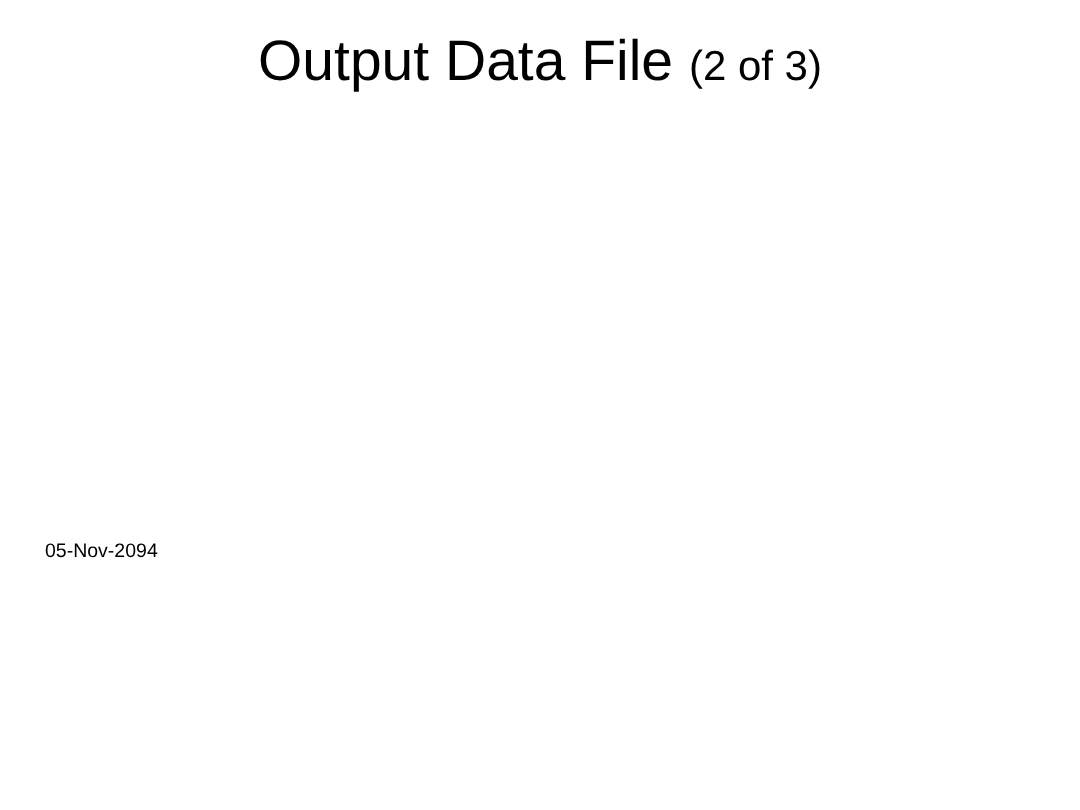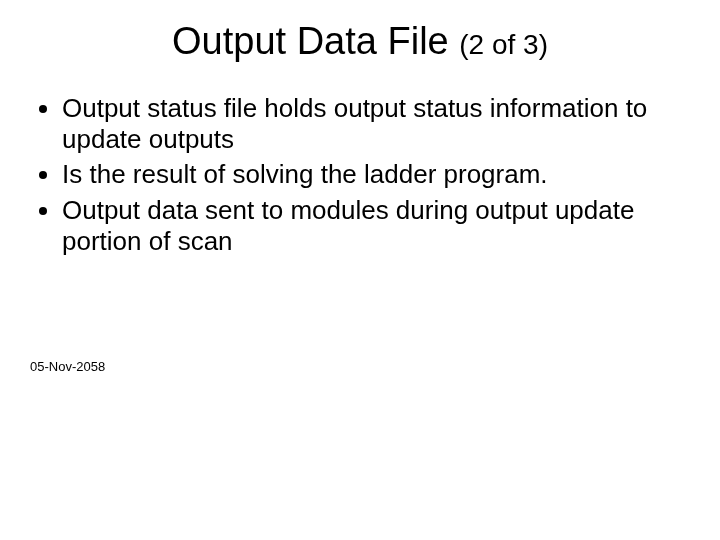--- a/index.html
+++ b/index.html
@@ -54,26 +54,19 @@
 </style>
 </head>
 <body>
 
 <div class="slide">
 
   <h1 class="title">
     <span>Output Data File </span><span class="sub">(2 of 3)</span>
   </h1>
 
-  <div class="body">
-    <ul class="bullets">
-      <li>Output status file holds output status information to update outputs</li>
-      <li>Is the result of solving the ladder program.</li>
-      <li>Output data sent to modules during output update portion of scan</li>
-    </ul>
-  </div>
 
   <div class="footer">
     <span>05-Nov-20</span>
-    <span>58</span>
+    <span>94</span>
   </div>
 
 </div>
 
 </body></html>

